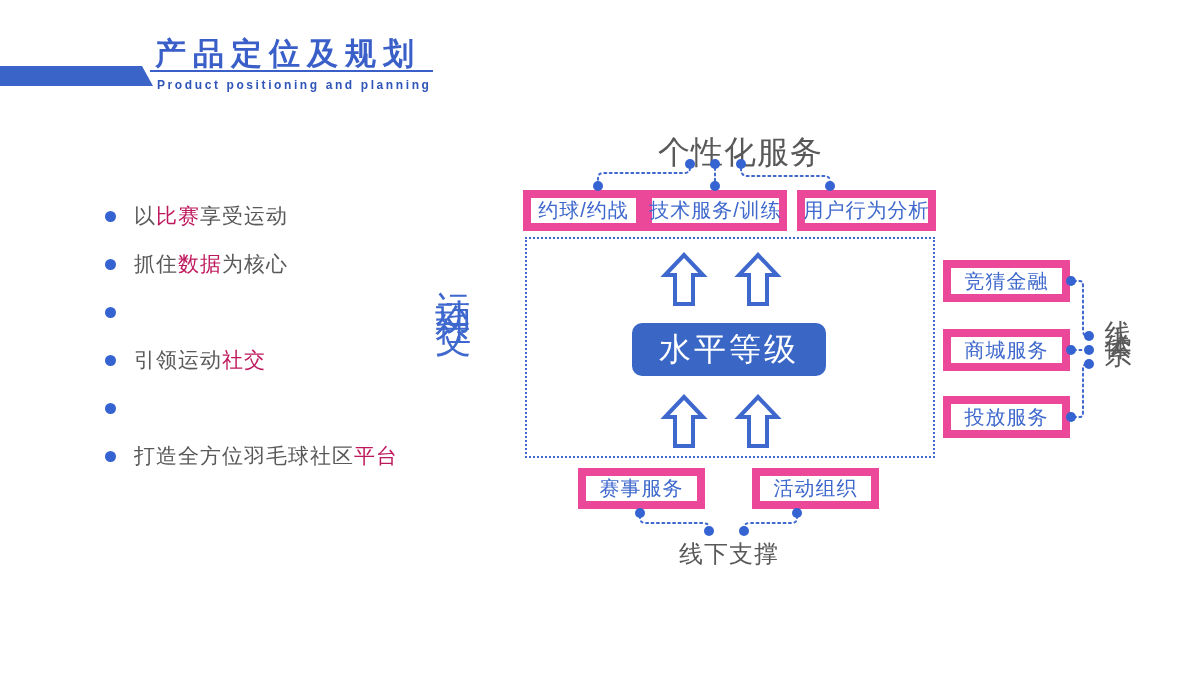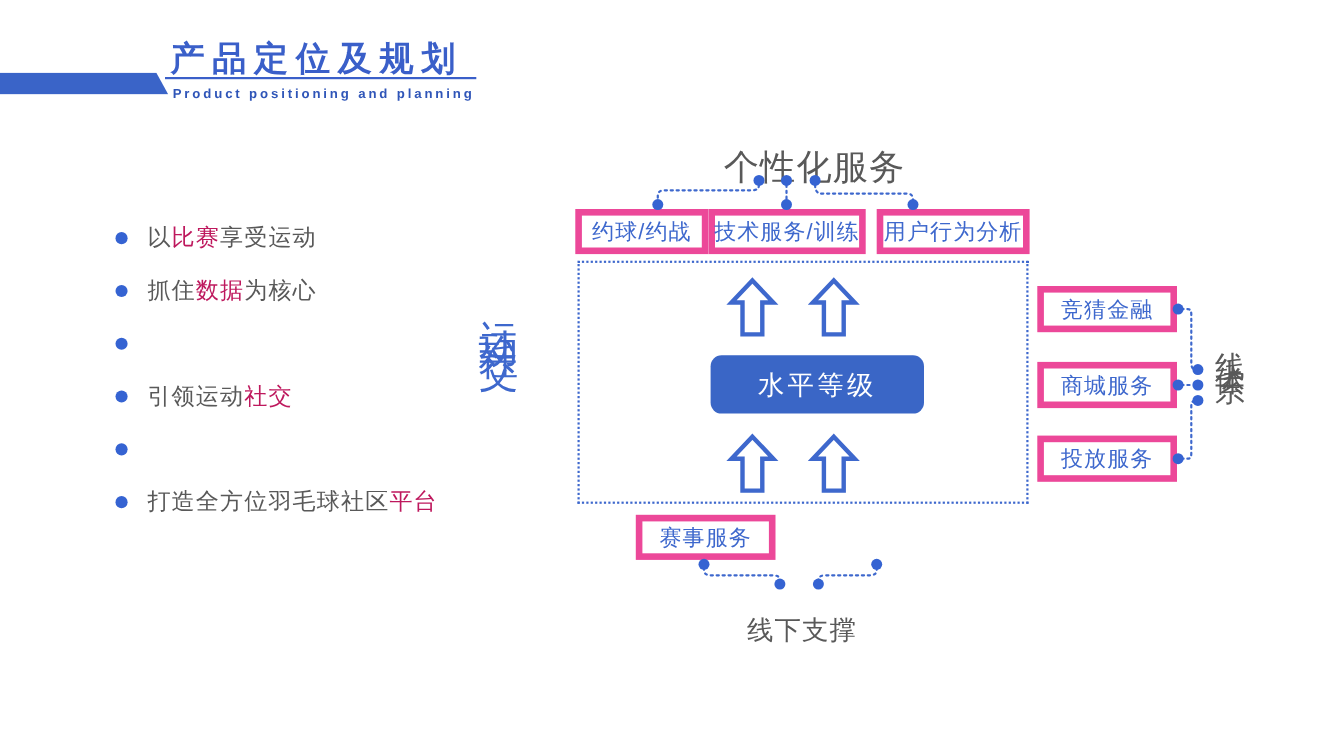--- a/index.html
+++ b/index.html
@@ -24,31 +24,31 @@
   .seg-gray { color:#595959; }
   .seg-blue { color:#be185d; }
 
   
   .vlabel-left { position:absolute; left:428px; top:262px; writing-mode:vertical-rl;
                  font-size:36px; letter-spacing:9px; color:#3E68CD; }
   .vlabel-right { position:absolute; left:1100px; top:298px; writing-mode:vertical-rl;
                   font-size:27px; letter-spacing:7px; color:#595959; }
 
   
-  .obox { position:absolute; border:6px solid #ec4899; background:#ffffff; color:#3E68CD;
+  .obox { position:absolute; border:8px solid #ec4899; background:#ffffff; color:#3E68CD;
           display:flex; align-items:center; justify-content:center; font-size:20px;
           letter-spacing:1px; white-space:nowrap; }
   .dash-box { position:absolute; left:525px; top:237px; width:410px; height:221px;
               border:2px dotted #3E68CD; background:transparent; }
-  .center-btn { position:absolute; left:646px; top:323px; width:194px; height:53px;
-                background:#3A66C6; border-radius:10px; color:#ffffff; font-size:24px;
+  .center-btn { position:absolute; left:632px; top:323px; width:194px; height:53px;
+                background:#3A66C6; border-radius:10px; color:#ffffff; font-size:32px;
                 letter-spacing:3px; display:flex; align-items:center; justify-content:center; }
   .plain-label { position:absolute; color:#595959; white-space:nowrap; }
   .top-label { left:658px; top:131px; font-size:32px; letter-spacing:1px; }
-  .bottom-label { left:679px; top:557px; font-size:24px; letter-spacing:1px; }
+  .bottom-label { left:679px; top:538px; font-size:24px; letter-spacing:1px; }
 
   .box-t1 { left:523px; top:190px; width:121px; height:41px; }
   .box-t2 { left:644px; top:190px; width:143px; height:41px; }
   .box-t3 { left:797px; top:190px; width:139px; height:41px; }
   .box-r1 { left:943px; top:260px; width:127px; height:42px; }
   .box-r2 { left:943px; top:329px; width:127px; height:42px; }
   .box-r3 { left:943px; top:396px; width:127px; height:42px; }
   .box-b1 { left:578px; top:468px; width:127px; height:41px; }
   .box-b2 { left:752px; top:468px; width:127px; height:41px; }
 
@@ -105,20 +105,21 @@
   <div class="obox box-t2">技术服务/训练</div>
   <div class="obox box-t3">用户行为分析</div>
 
   <div class="center-btn">水平等级</div>
 
   <div class="obox box-r2">商城服务</div>
   <div class="obox box-r1">竞猜金融</div>
   <div class="obox box-r3">投放服务</div>
 
   <div class="obox box-b1">赛事服务</div>
+  <div class="obox box-b2">活动组织</div>
 
   <svg class="overlay" viewBox="0 0 1200 675">
 
     <polygon class="uparrow" points="684,255 703,275 693,275 693,304 675,304 675,275 665,275"></polygon>
     <polygon class="uparrow" points="758,255 777,275 767,275 767,304 749,304 749,275 739,275"></polygon>
     <polygon class="uparrow" points="684,397 703,417 693,417 693,446 675,446 675,417 665,417"></polygon>
     <polygon class="uparrow" points="758,397 777,417 767,417 767,446 749,446 749,417 739,417"></polygon>
 
     <path class="dotline" d="M690,168 Q690,173 684,173 L604,173 Q598,173 598,178 L598,186"></path>
     <path class="dotline" d="M715,168 L715,186"></path>

